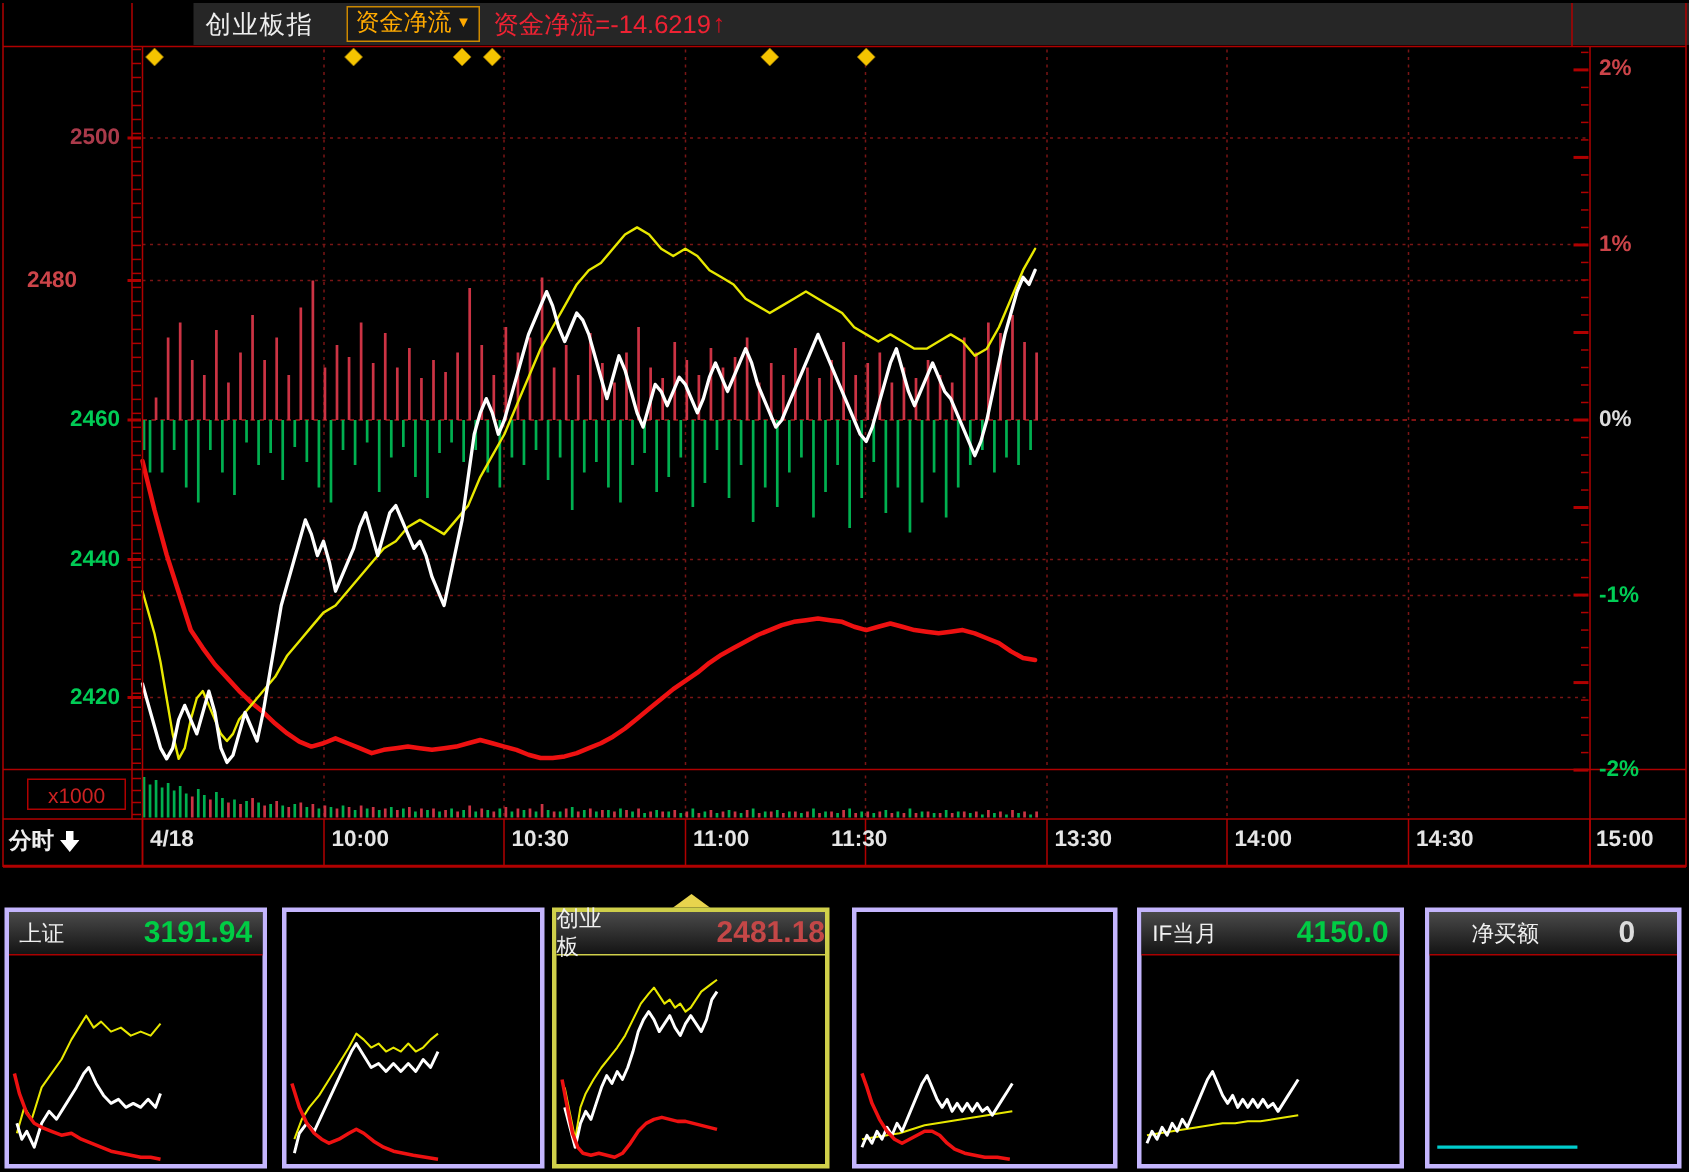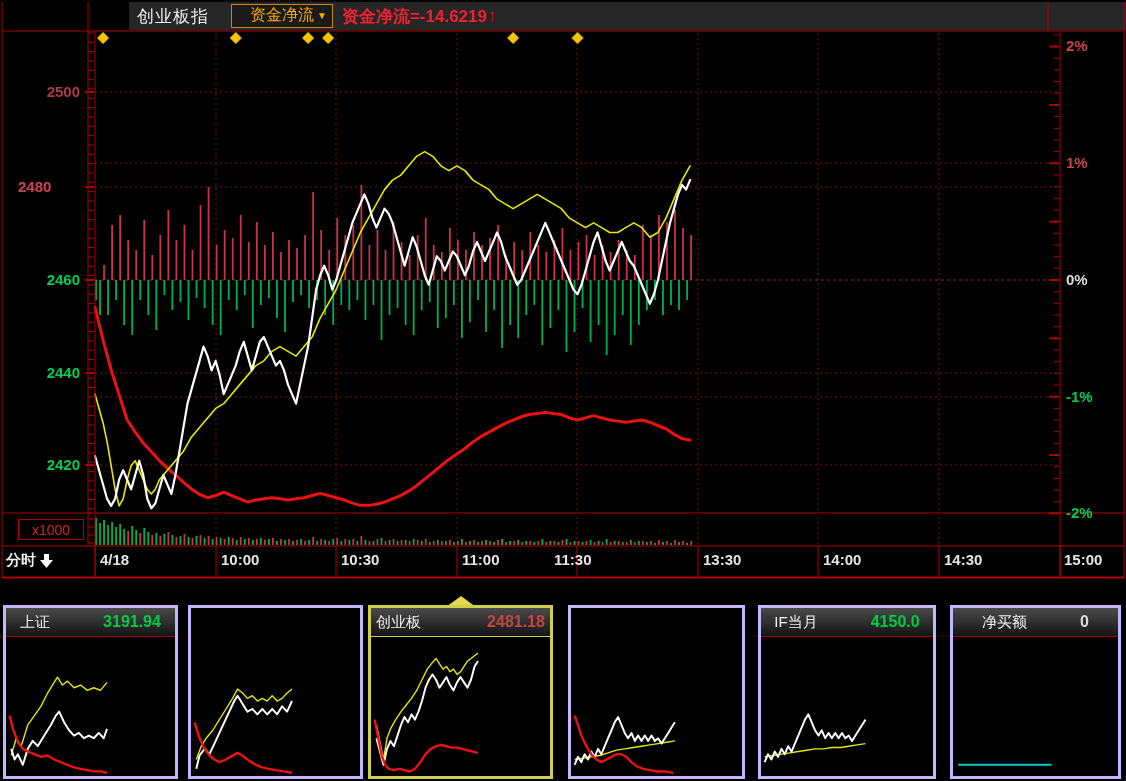--- a/index.html
+++ b/index.html
@@ -3,42 +3,42 @@
 <meta charset="utf-8">
 <style>
   html,body{margin:0;padding:0;background:#000;}
   #app{position:relative;width:1126px;height:781px;background:#000;overflow:hidden;
        font-family:"Liberation Sans","DejaVu Sans",sans-serif;}
   
   .hdr{position:absolute;left:89px;top:2px;width:1093px;height:28px;background:#262626;
        display:flex;align-items:center;margin-left:40px;}
   .hdr-title{color:#eeeeee;font-size:17px;margin-left:8px;letter-spacing:1px;}
   .hdr-dd{margin-left:22px;border:1px solid #cc8800;color:#ffaa00;font-size:16px;
-          padding:0 5px 1px 18px;display:flex;align-items:center;gap:3px;cursor:pointer;background:#1a1a1a;}
+          padding:0 5px 1px 5px;display:flex;align-items:center;gap:3px;cursor:pointer;background:#1a1a1a;}
   .hdr-dd .dd-arrow{font-size:10px;color:#ffaa00;}
-  .hdr-flow{margin-left:9px;color:#ee2233;font-size:17px;font-weight:700;}
+  .hdr-flow{margin-left:9px;color:#ee2233;font-size:17px;font-weight:400;}
   .hdr-flow-arrow{color:#dd1122;font-size:17px;font-weight:bold;margin-left:1px;}
   .hdr-help{position:absolute;right:14px;top:4px;color:#999;font-size:15px;font-weight:bold;cursor:pointer;}
   #mainsvg{position:absolute;left:0;top:0;}
   #labels{position:absolute;left:0;top:0;width:1126px;height:598px;pointer-events:none;}
   .axlab{position:absolute;font-size:15px;font-weight:bold;white-space:nowrap;}
   .x1000{position:absolute;left:18px;top:519px;width:64px;height:19px;border:1px solid #b00000;
          color:#cc2222;font-size:14px;display:flex;align-items:center;justify-content:center;}
   .mode{position:absolute;left:6px;top:551px;color:#eee;font-size:15px;font-weight:bold;
         display:flex;align-items:center;gap:4px;cursor:pointer;}
   .tlab{position:absolute;top:551px;color:#e5e5e5;font-size:15px;font-weight:bold;}
   
   .thumb{position:absolute;top:605px;height:174px;box-sizing:border-box;border:3px solid #c4b5fd;
          background:#000;cursor:pointer;}
   .thumb.sel{border-color:#cfcf4a;}
   .th-hdr{height:28px;display:flex;align-items:center;justify-content:center;gap:7px;
           background:linear-gradient(#4a4a4a,#141414);border-bottom:1px solid #aa0000;}
   .thumb.sel .th-hdr{border-bottom-color:#cfcf4a;gap:20px;}
   .th-name{color:#f0f0f0;font-size:15px;}
-  .th-val{font-size:16px;font-weight:bold;margin-left:46px;}
+  .th-val{font-size:20px;font-weight:bold;margin-left:46px;}
   .th-chart{position:absolute;left:0;top:29px;width:100%;height:144px;}
   .tri{position:absolute;top:596px;width:0;height:0;border-left:15px solid transparent;
        border-right:15px solid transparent;border-bottom:11px solid #e8d44d;}
 </style>
 </head>
 <body>
 
 <div id="app">
 
   <div class="hdr">

